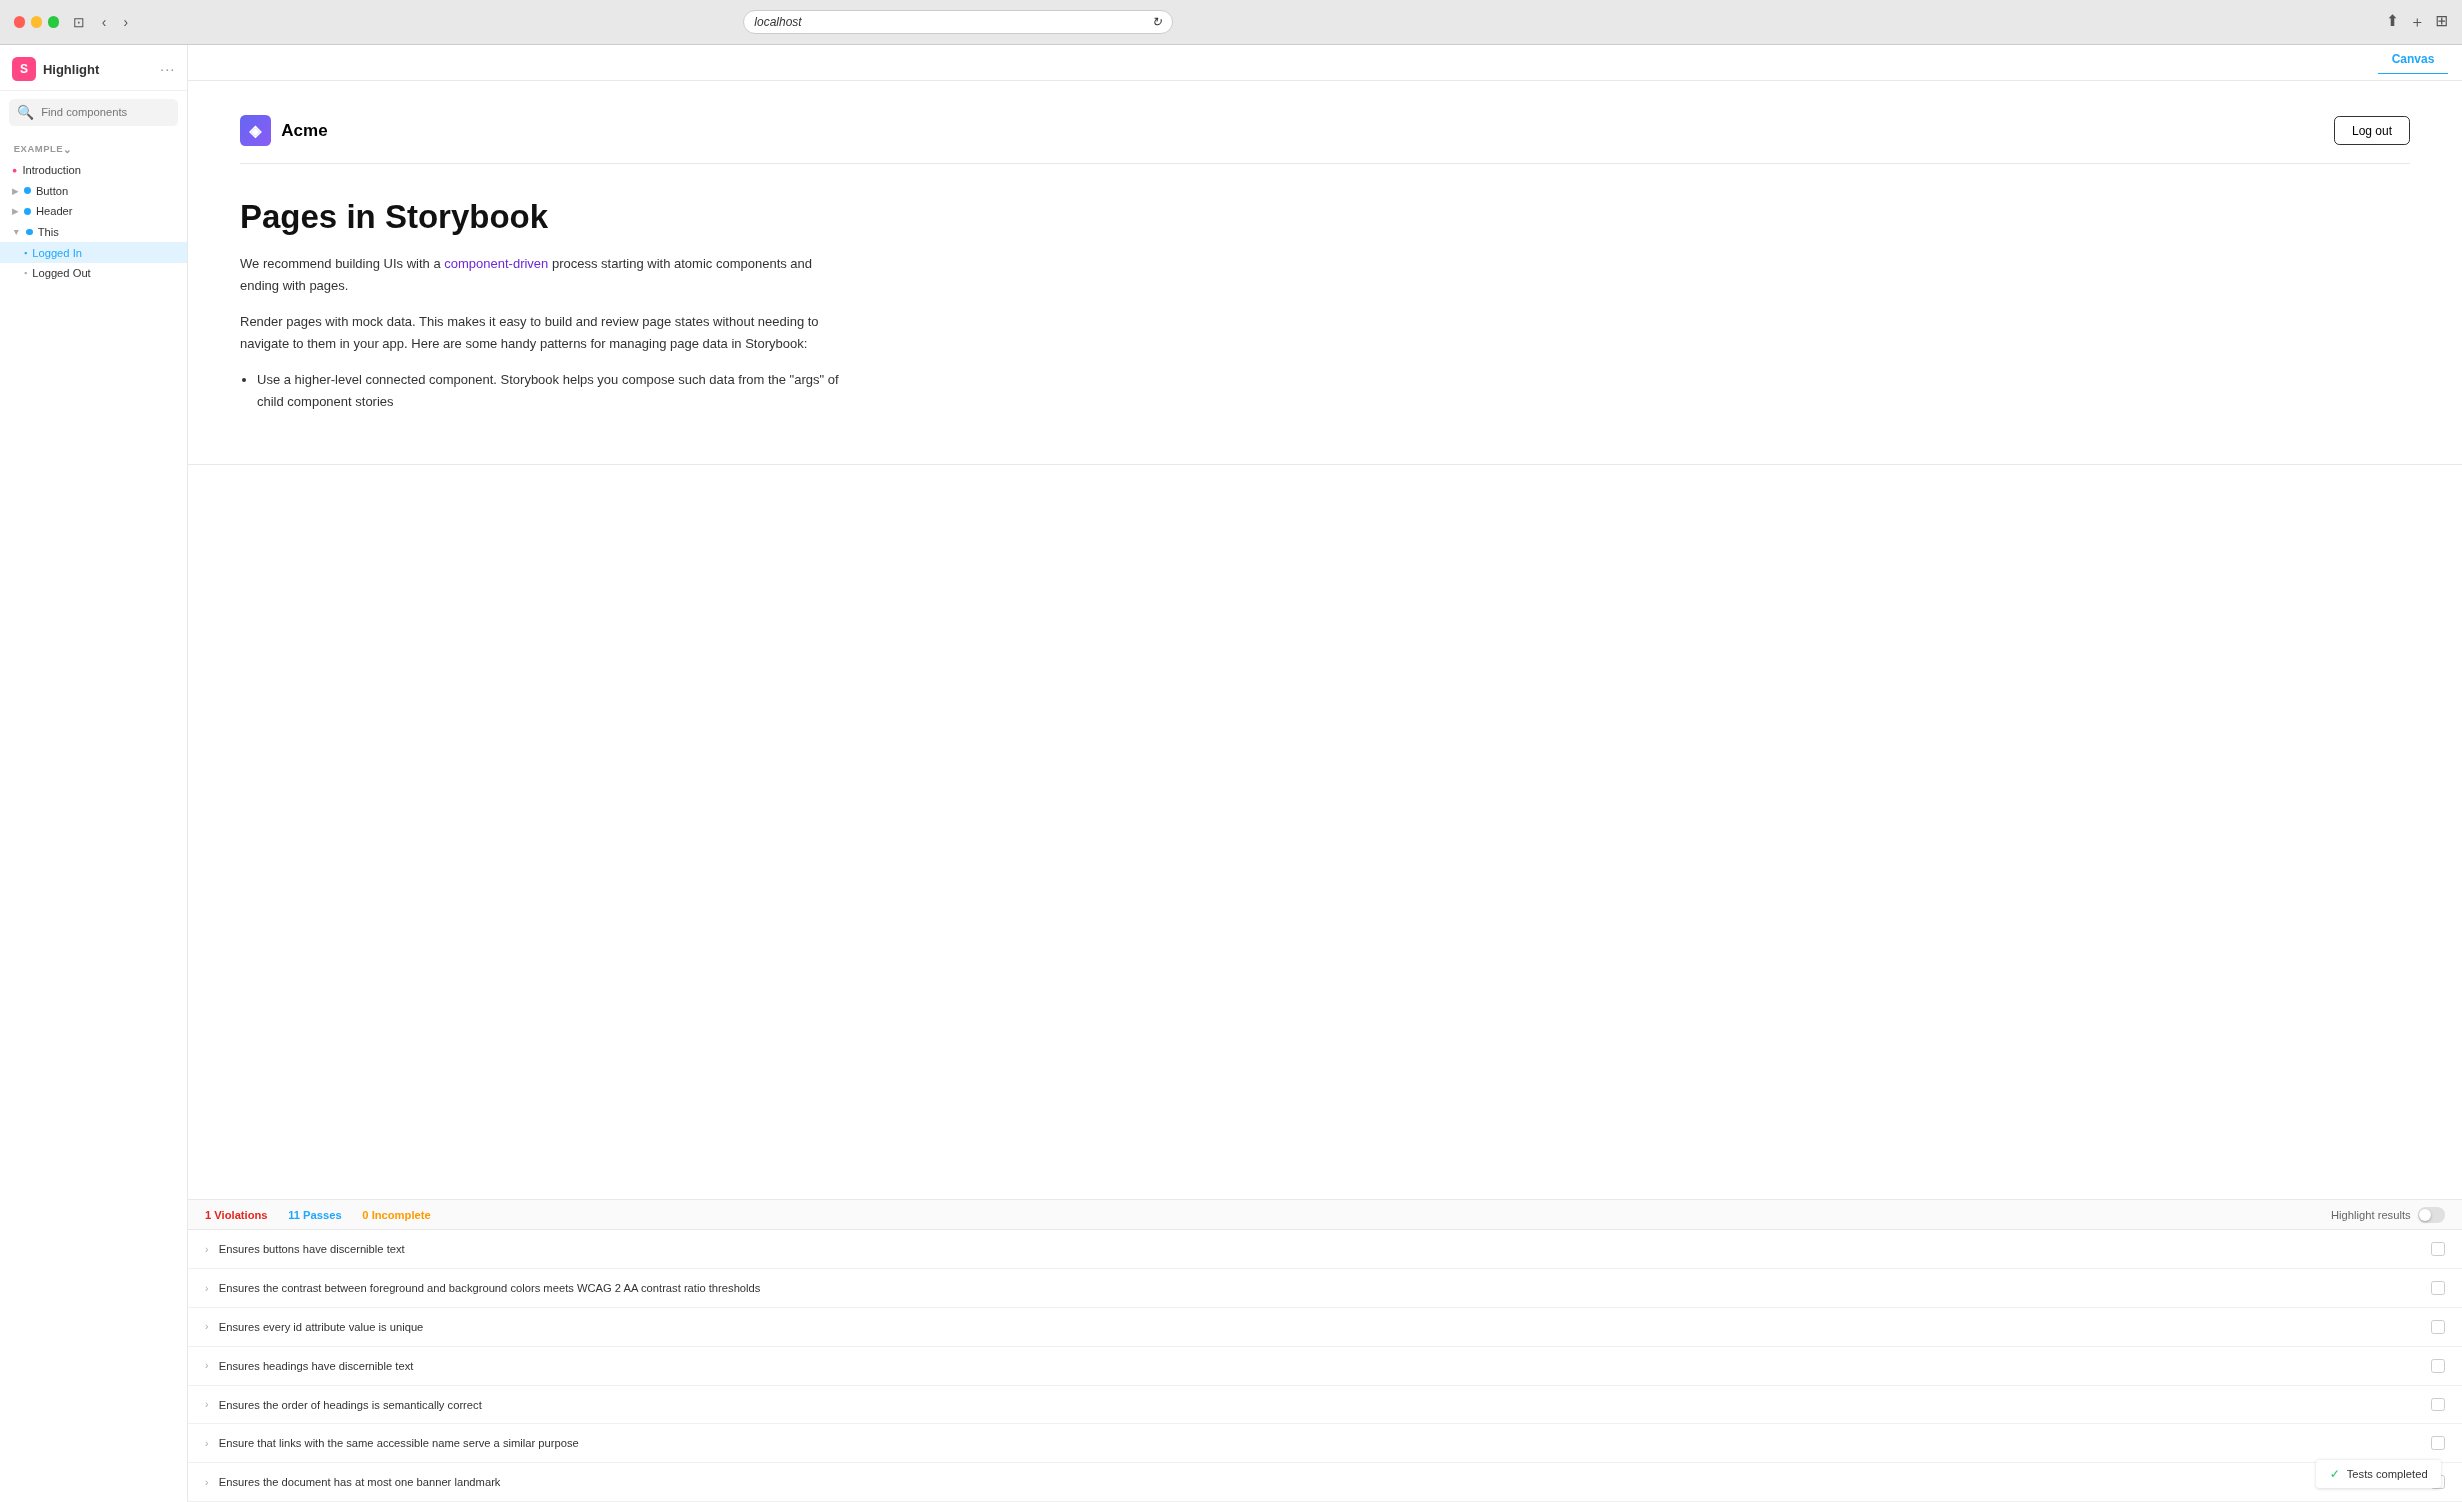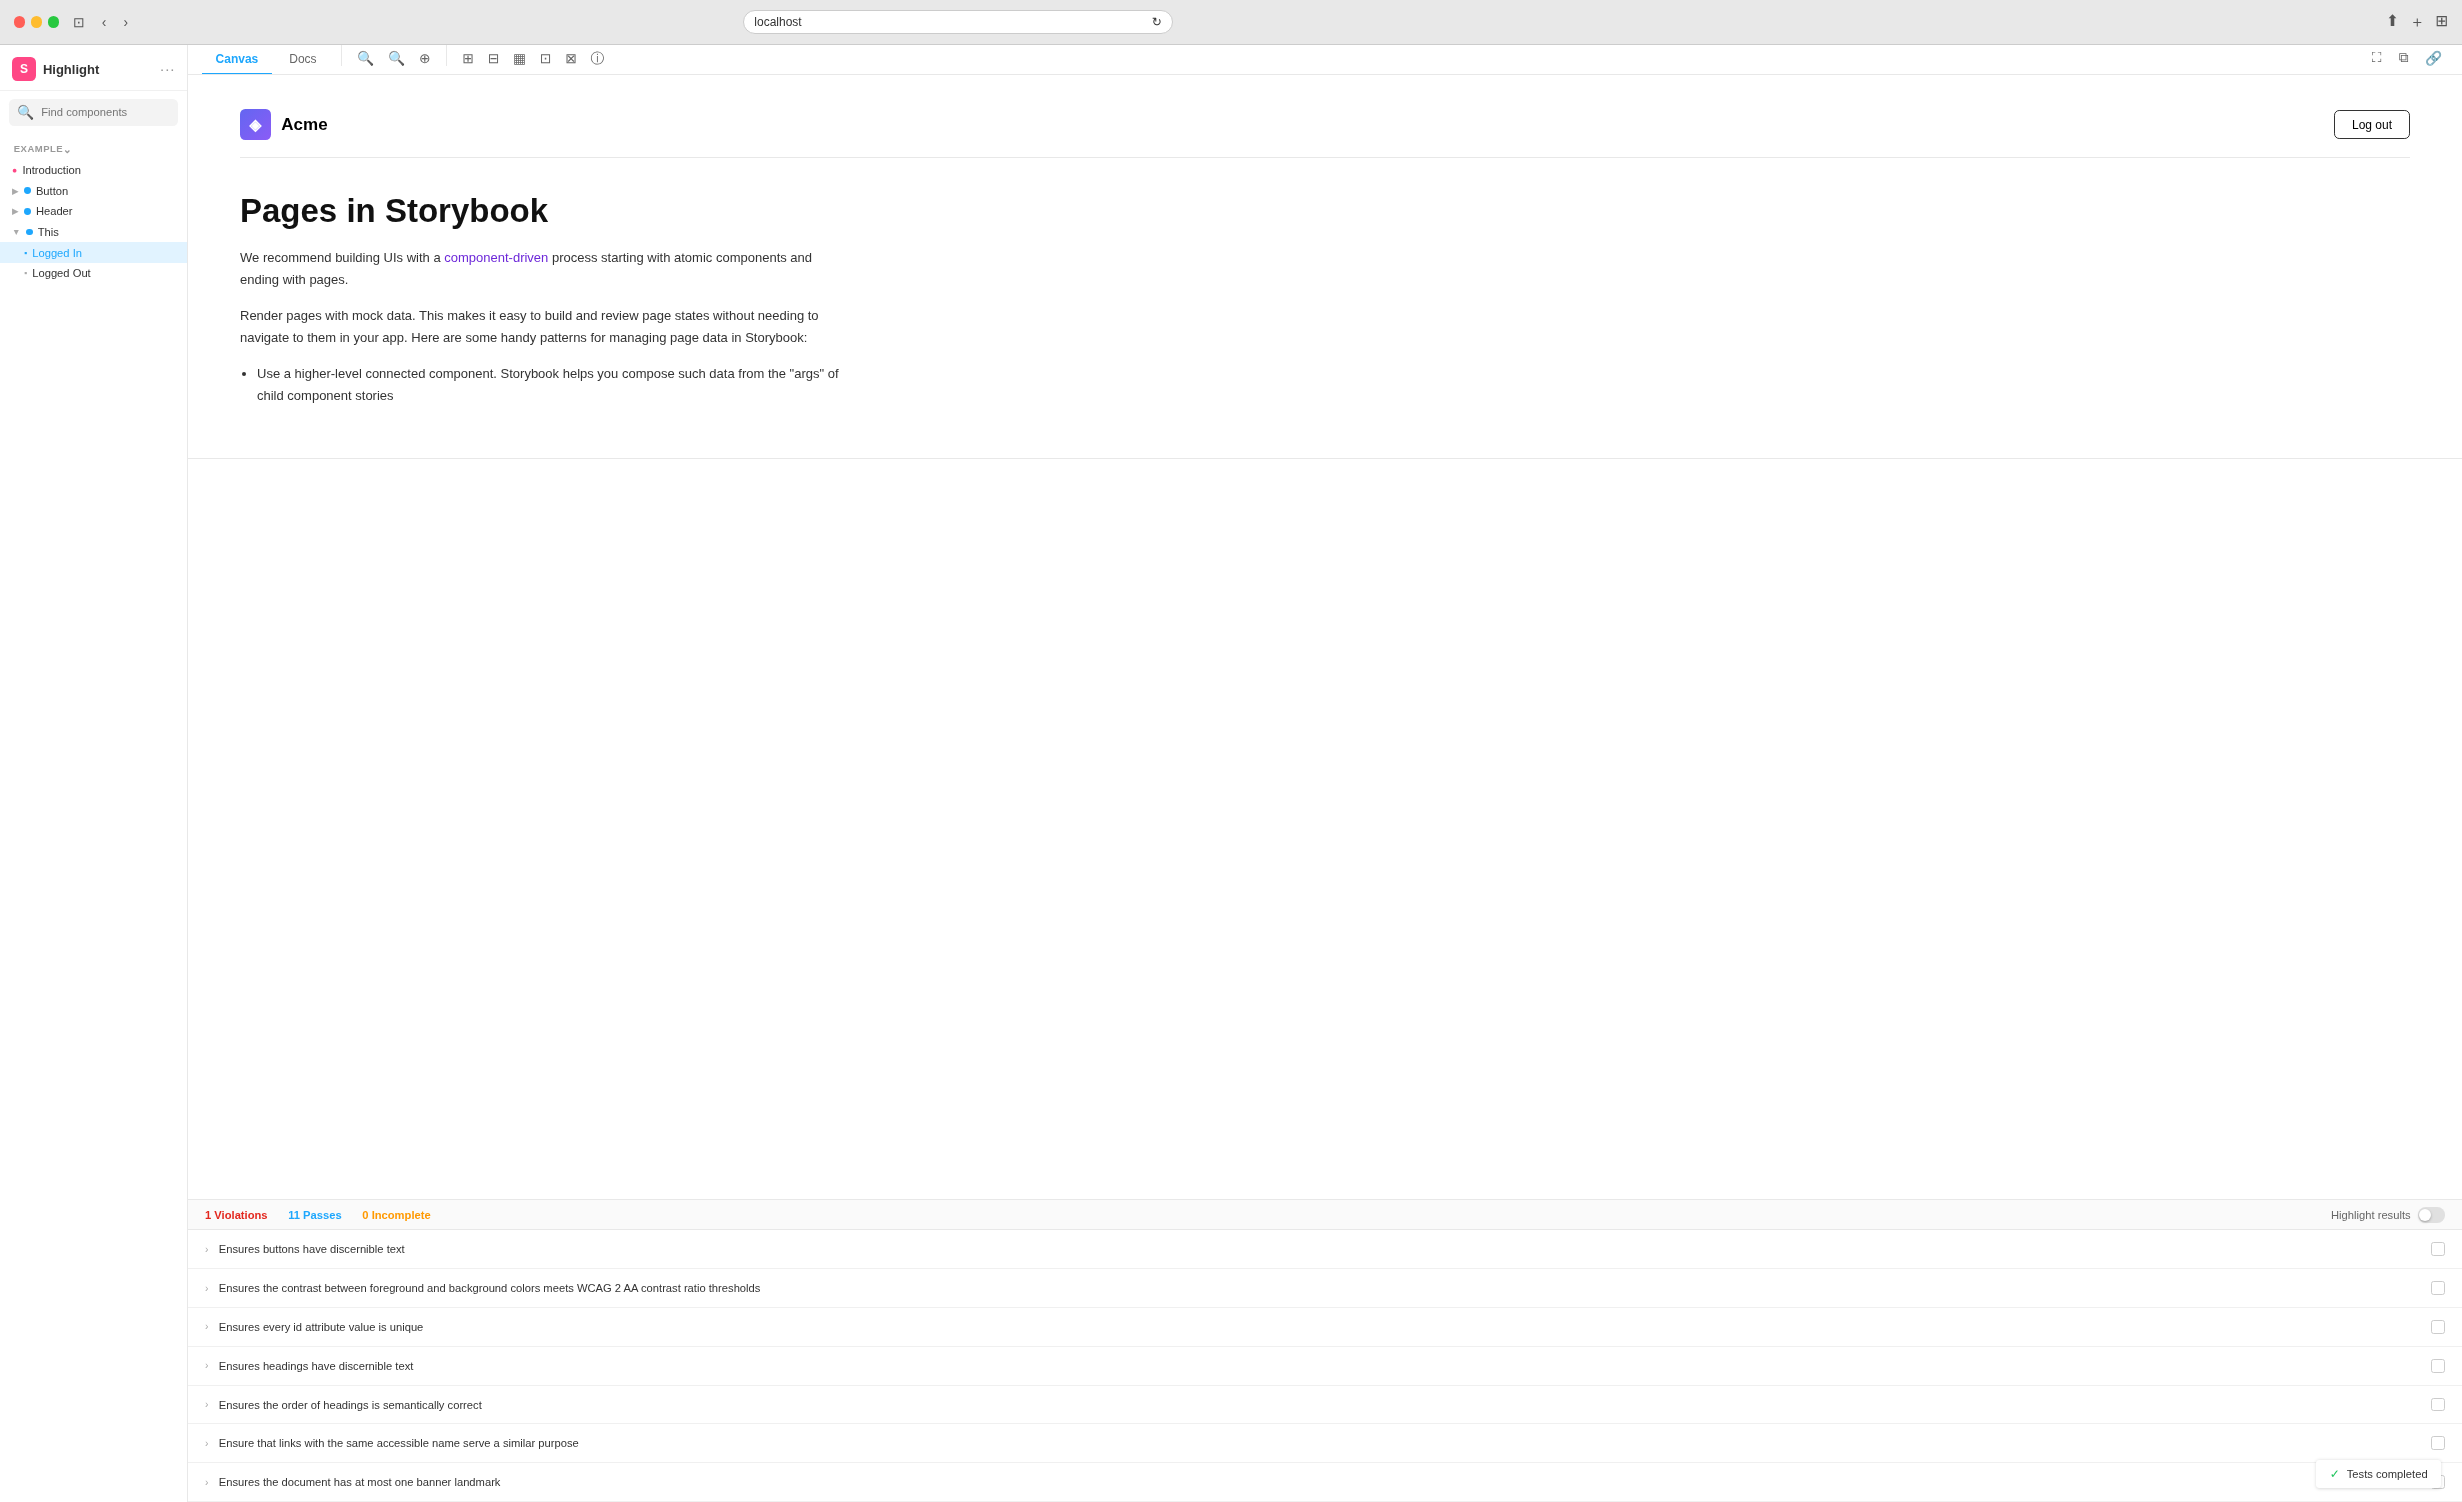--- a/index.html
+++ b/index.html
@@ -27,20 +27,21 @@
       max-width: 430px;
       margin: 0 auto;
       background: #fff;
       border: 0.9px solid #ccc;
       border-radius: 12px;
       padding: 4.3px 10.3px;
       display: flex;
       justify-content: space-between;
       font-size: 12px;
       color: #333;
+      font-style: italic;
     }
     .browser-right-controls { display: flex; gap: 10.3px; margin-left: auto; color: #555; font-size: 15.5px; }
     .browser-right-controls span { cursor: pointer; }
 
     
     .app { display: flex; height: calc(100vh - 45px); }
 
     
     .sidebar {
       width: 188px;
@@ -114,26 +115,27 @@
     .nav-item-indent { padding-left: 24px; }
 
     .color-dot { width: 6.9px; height: 6.9px; border-radius: 50%; display: inline-block; }
     .dot-blue { background: #1ea7fd; }
 
     
     .main { flex: 1; display: flex; flex-direction: column; overflow: hidden; }
 
     
     .toolbar {
-      height: 30px;
+      height: 36px;
       border-bottom: 0.9px solid #e8e8e8;
       display: flex;
-      align-items: flex-start;
+      align-items: flex-end;
       padding: 0 13.8px;
       gap: 3.4px;
+      flex-direction: column;
     }
     .tab-btn {
       padding: 6.9px 13.8px;
       background: none;
       border: none;
       cursor: pointer;
       font-size: 12px;
       color: #666;
       border-bottom: 1.7px solid transparent;
       margin-bottom: -0.9px;

